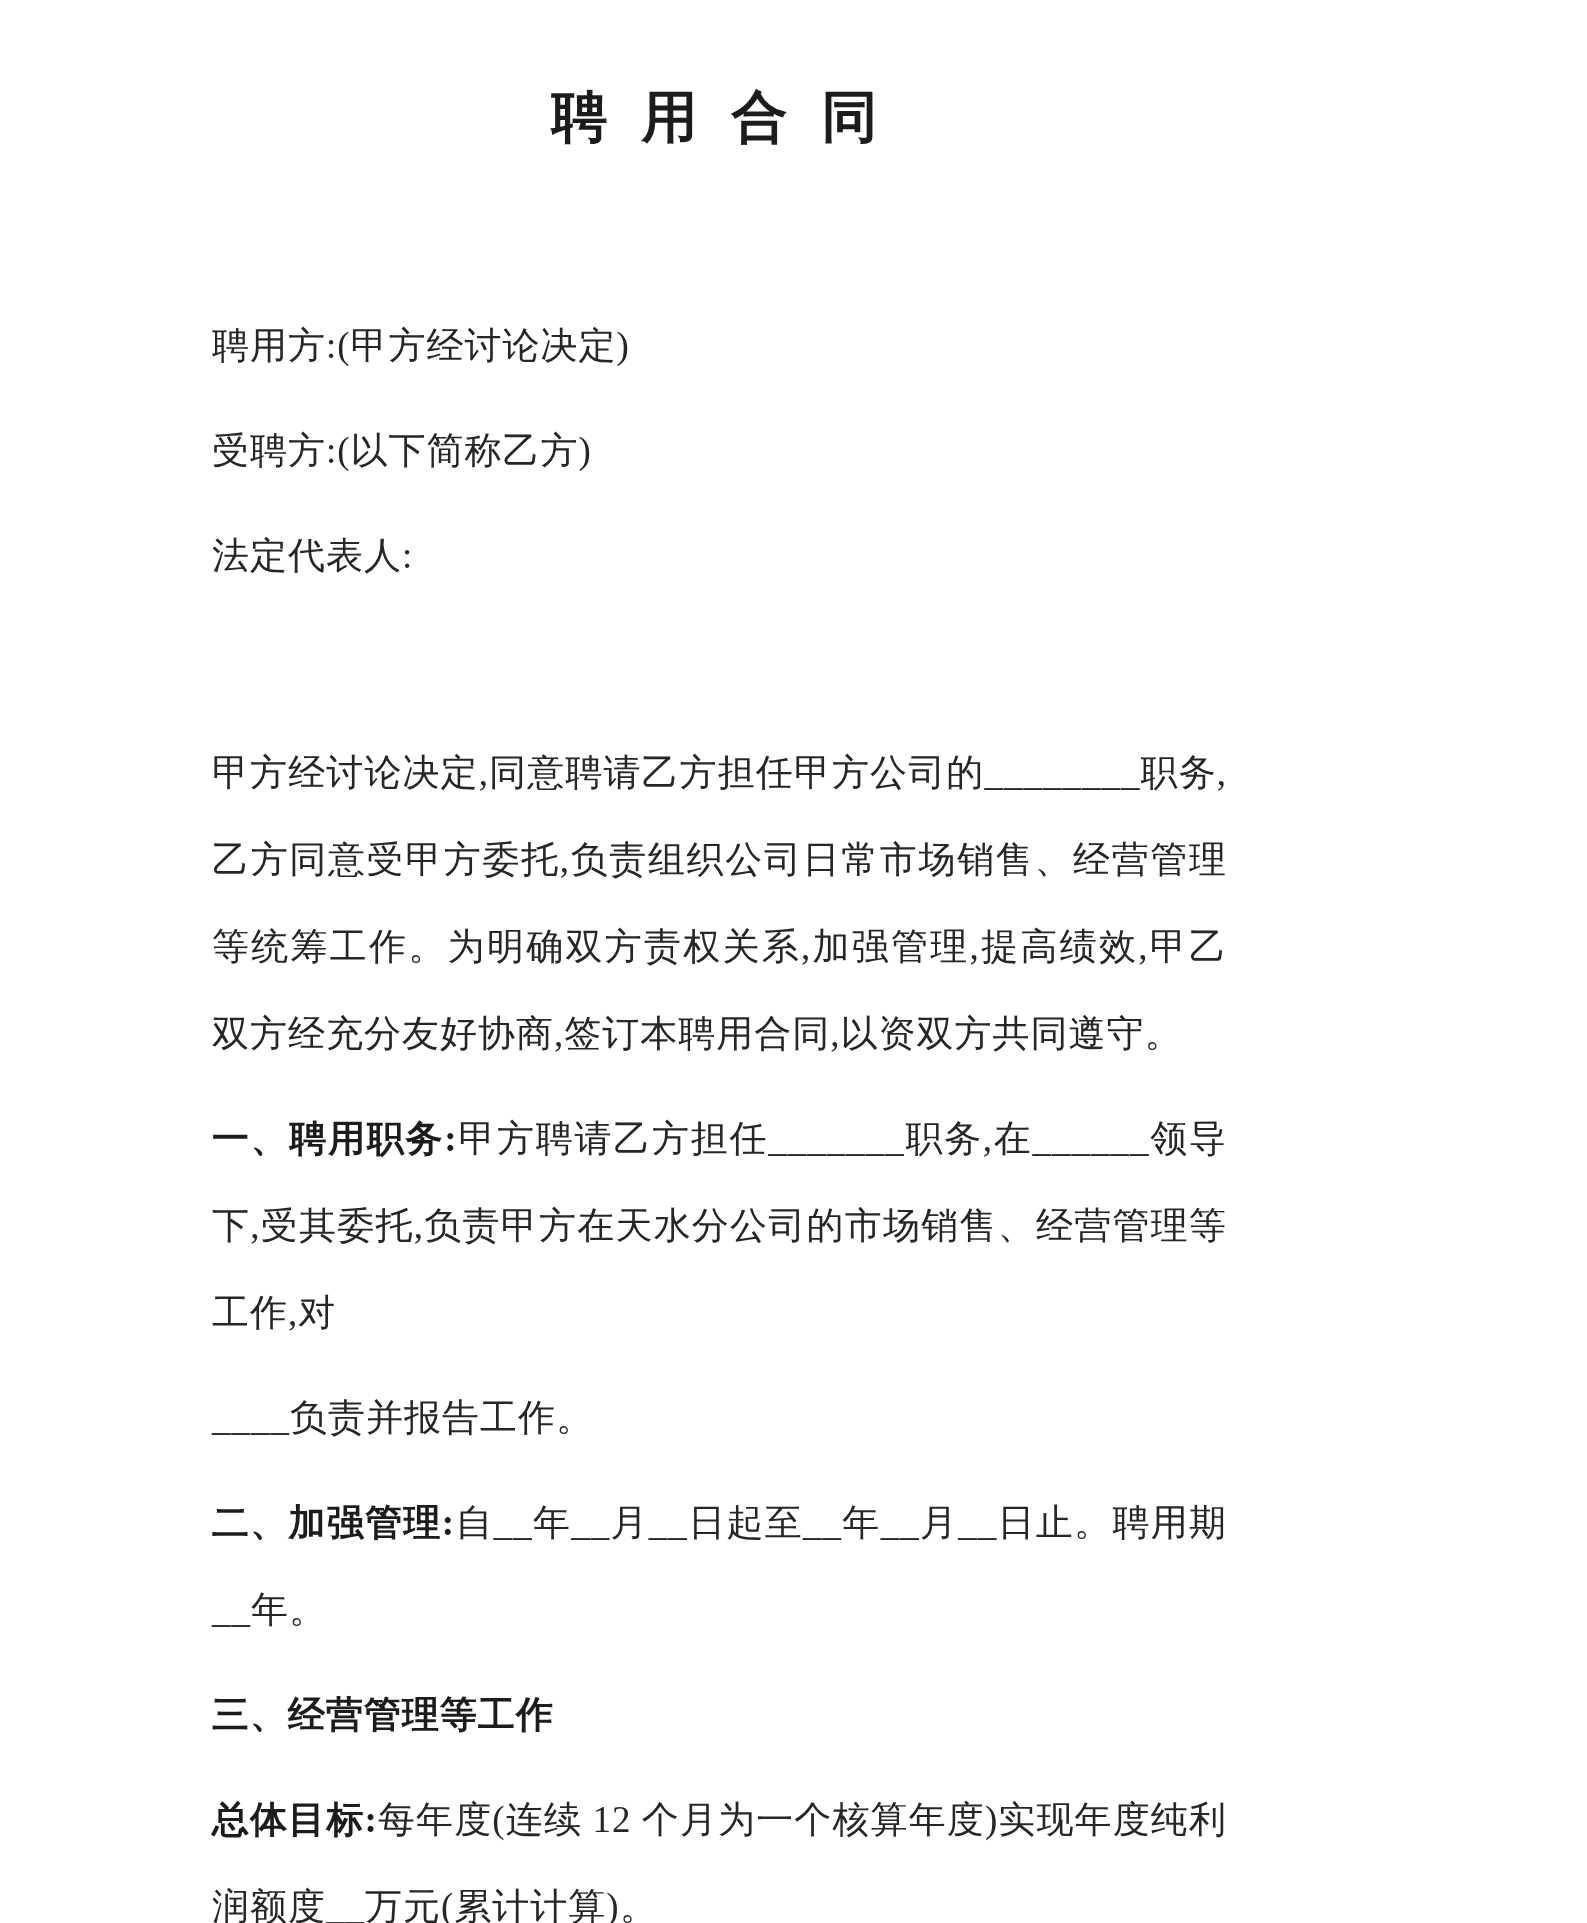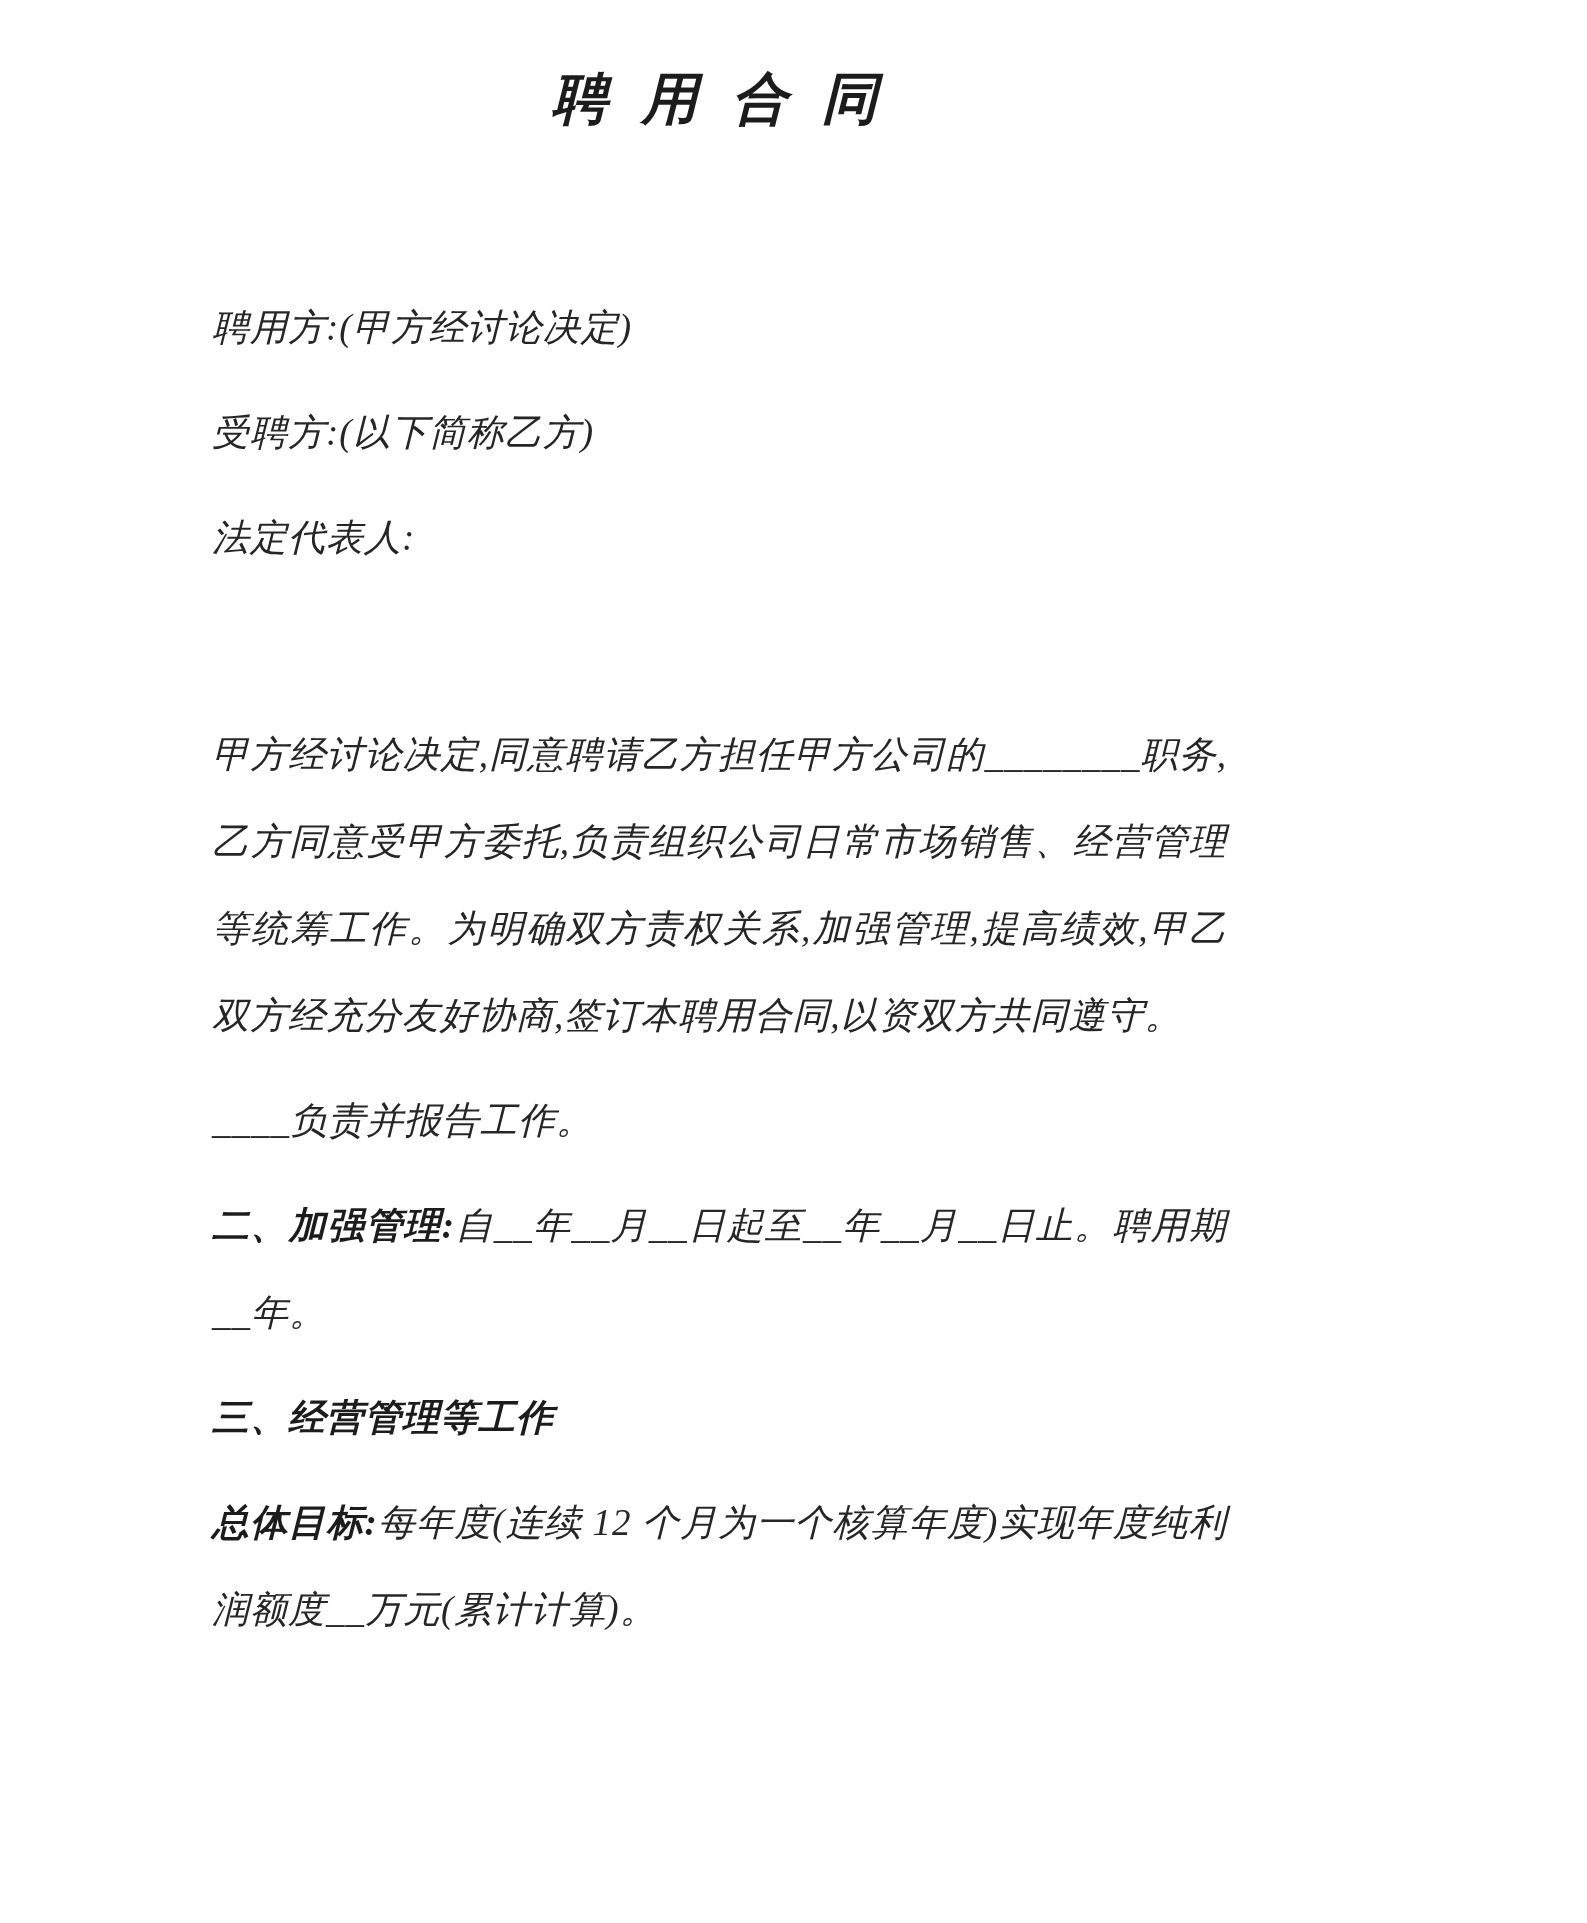--- a/index.html
+++ b/index.html
@@ -7,23 +7,22 @@
   body {
     width: 1587px;
     height: 1923px;
     overflow: hidden;
     font-family: "Liberation Serif", "DejaVu Serif", serif;
     color: #212121;
   }
   .page {
     width: 100%;
     height: 100%;
-    padding: 64px 360px 0 212px;
+    padding: 82px 360px 0 212px;
     background: #ffffff;
-    font-style: italic;
   }
   .doc-title {
     font-size: 56px;
     line-height: 70px;
     font-weight: bold;
     text-align: center;
     letter-spacing: 10px;
     margin-bottom: 150px;
     color: #1c1c1c;
     white-space: pre;
@@ -53,20 +52,23 @@
   <p class="para">受聘方:(以下简称乙方)</p>
 
   <p class="para">法定代表人:</p>
 
   <div class="vspacer"></div>
 
   <p class="para">
     <span>甲方经讨论决定,同意聘请乙方担任甲方公司的________职务,乙方同意受甲方委托,负责组织公司日常市场销售、经营管理等统筹工作。为明确双方责权关系,加强管理,提高绩效,甲乙双方经充分友好协商,签订本聘用合同,以资双方共同遵守。</span>
   </p>
 
+  <p class="para">
+    <strong>一、聘用职务:</strong><span>甲方聘请乙方担任_______职务,在______领导下,受其委托,负责甲方在天水分公司的市场销售、经营管理等工作,对</span>
+  </p>
 
   <p class="para extra-gap">
     <span>____负责并报告工作。</span>
   </p>
 
   <p class="para">
     <strong>二、加强管理:</strong><span>自__年__月__日起至__年__月__日止。聘用期__年。</span>
   </p>
 
   <p class="para">

